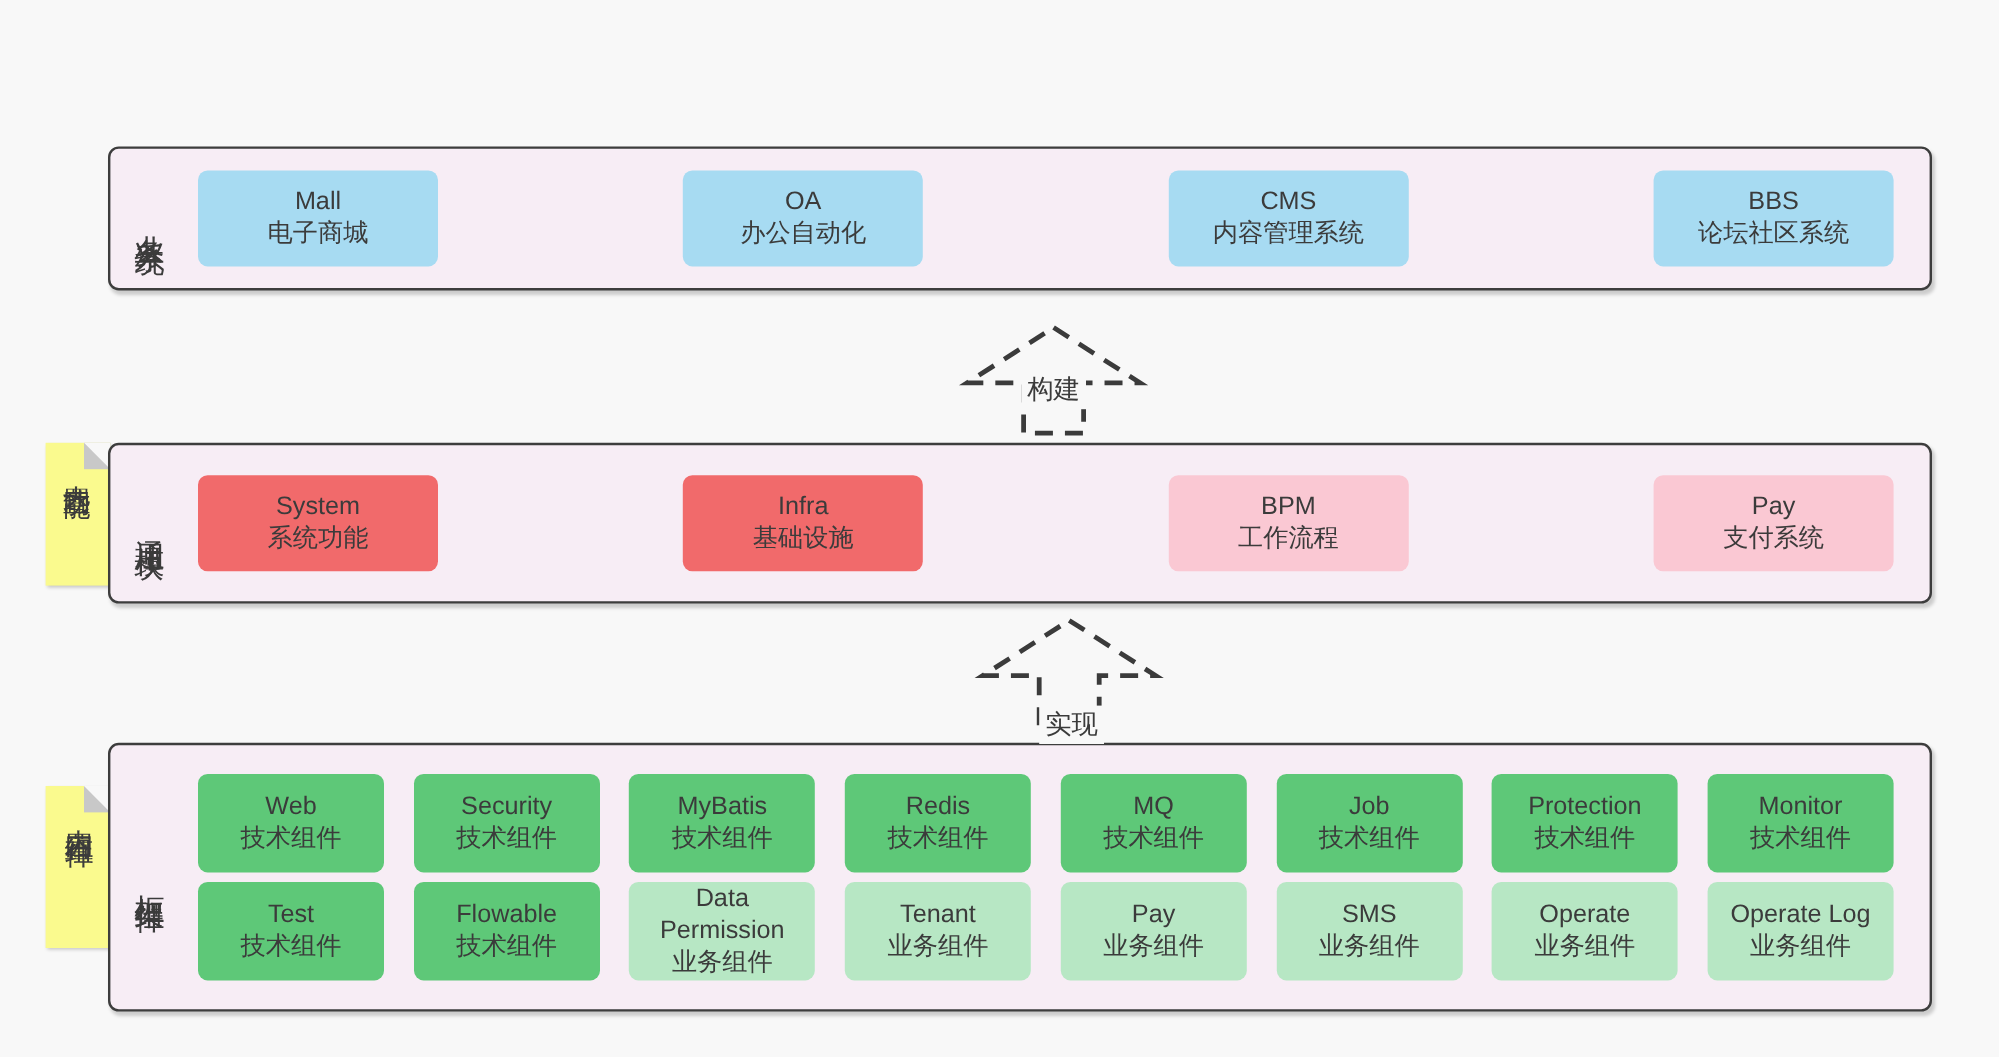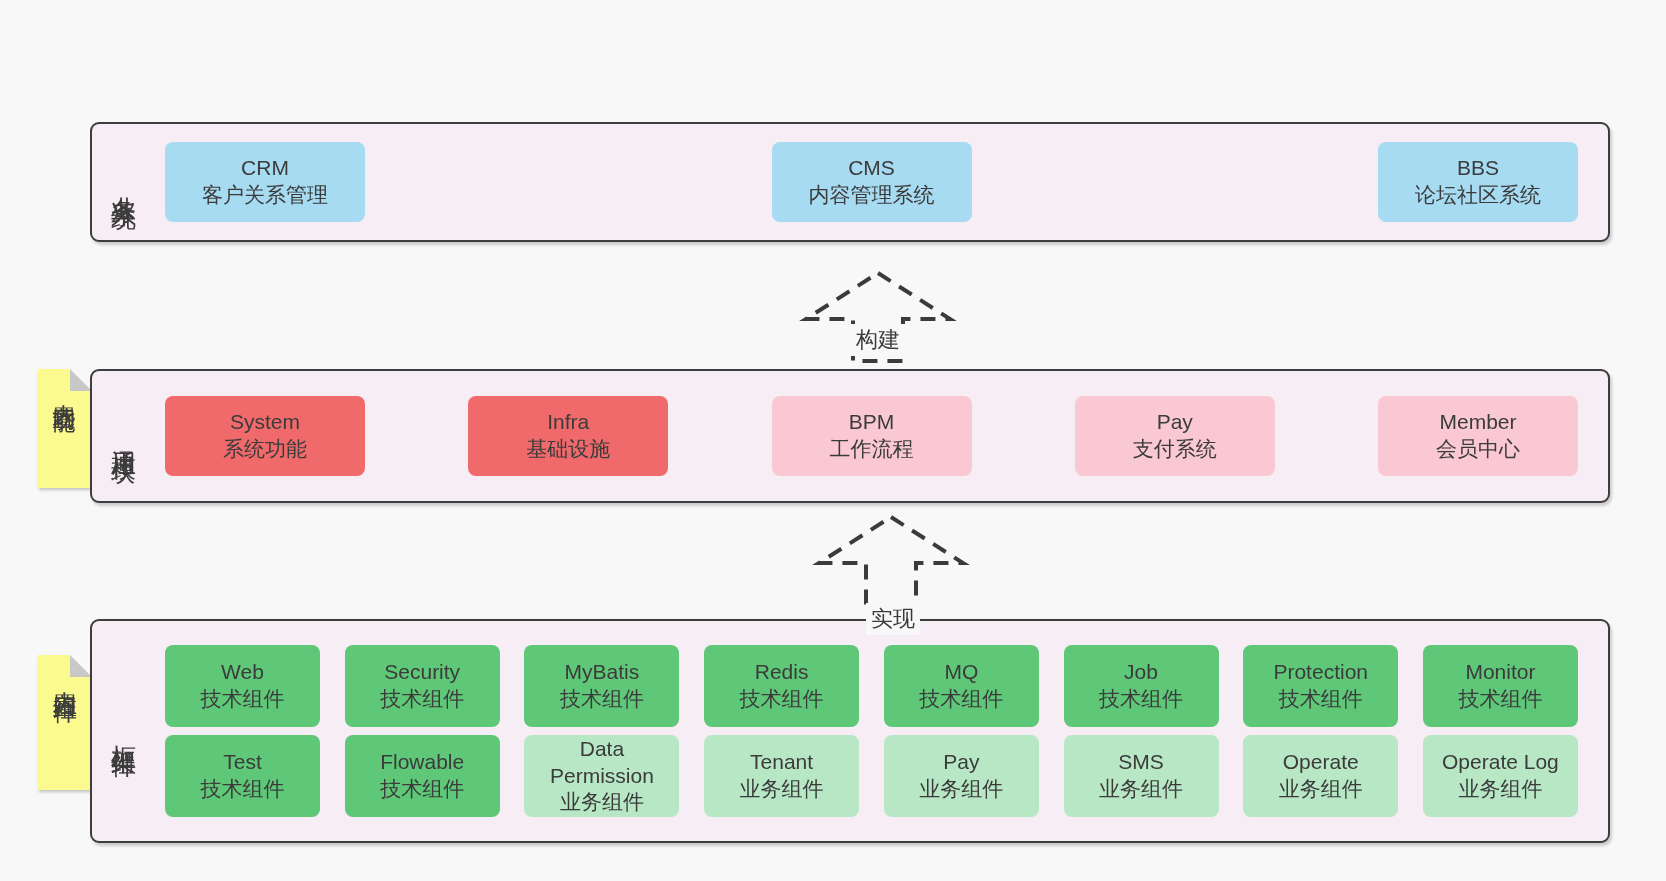--- a/index.html
+++ b/index.html
@@ -82,34 +82,37 @@
   .arrow{position:absolute;color:var(--arrow-stroke,#3b3b3b)}
   .arrow polygon{
     fill:none;stroke:currentColor;stroke-width:4;
     stroke-dasharray:15 10;stroke-linejoin:miter;
   }
   .arrow-label{
     position:absolute;transform:translateX(-50%);
     background:var(--page-bg,#f8f8f8);
     font-size:22px;padding:1px 5px;z-index:2;
     color:var(--text,#3b3b3b);
-    margin-top:15px;
   }
 </style>
 </head>
 <body>
 
 <div>
 
   <section class="layer layer-top">
     <div class="layer-label">业务系统</div>
     <div class="boxes">
       <div class="box blue">
-        <div class="box-name">CRM</div>
-        <div class="box-desc">客户关系管理</div>
+        <div class="box-name">Mall</div>
+        <div class="box-desc">电子商城</div>
+      </div>
+      <div class="box blue">
+        <div class="box-name">OA</div>
+        <div class="box-desc">办公自动化</div>
       </div>
       <div class="box blue">
         <div class="box-name">CMS</div>
         <div class="box-desc">内容管理系统</div>
       </div>
       <div class="box blue">
         <div class="box-name">BBS</div>
         <div class="box-desc">论坛社区系统</div>
       </div>
     </div>
@@ -135,24 +138,20 @@
         <div class="box-desc">基础设施</div>
       </div>
       <div class="box pink">
         <div class="box-name">BPM</div>
         <div class="box-desc">工作流程</div>
       </div>
       <div class="box pink">
         <div class="box-name">Pay</div>
         <div class="box-desc">支付系统</div>
       </div>
-      <div class="box pink">
-        <div class="box-name">Member</div>
-        <div class="box-desc">会员中心</div>
-      </div>
     </div>
   </section>
 
   <svg class="arrow" style="left:801px;top:511px" width="180" height="98" viewBox="0 0 180 98" aria-hidden="true">
     <polygon points="90,6 162,52 115,52 115,94 65,94 65,52 18,52"></polygon>
   </svg>
   <div class="arrow-label" style="left:893px;top:588px">实现</div>
 
   <div class="note note-bot">
     <div class="note-text">内置组件</div>

